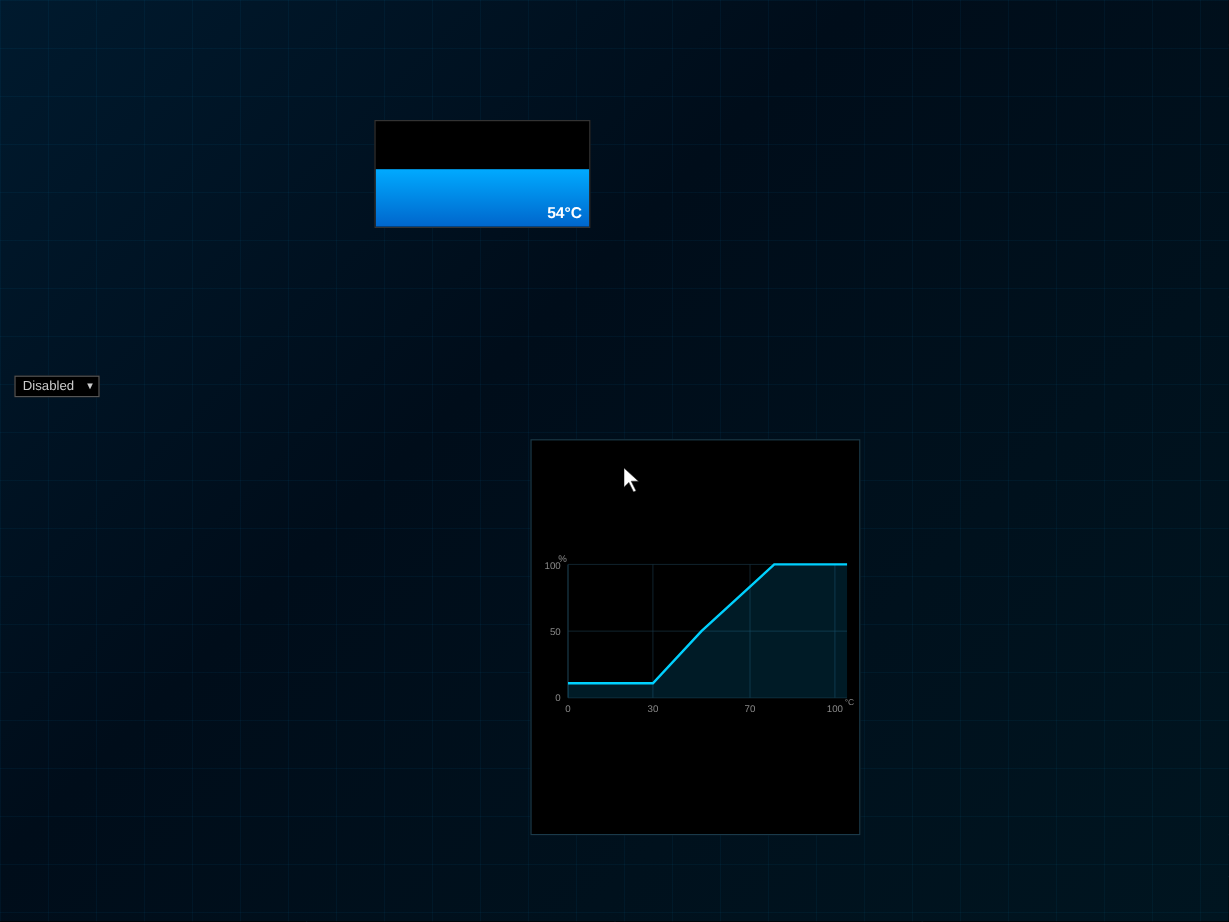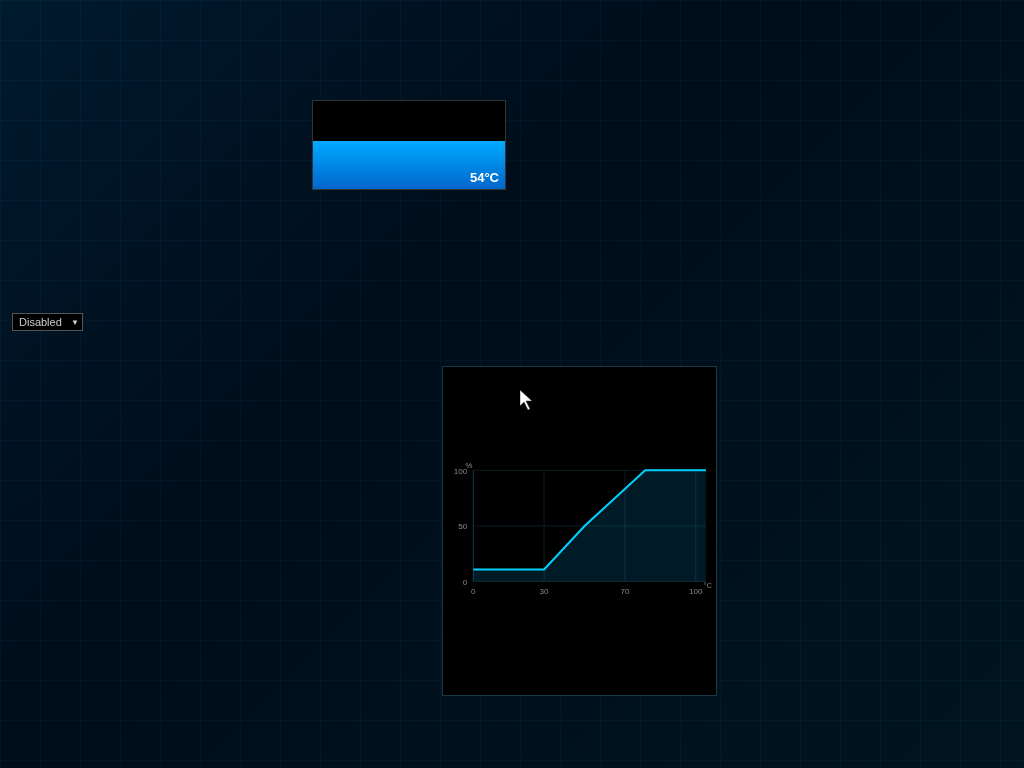--- a/index.html
+++ b/index.html
@@ -491,21 +491,21 @@
       font-size: 16px;
       color: #fff;
       letter-spacing: -1px;
       margin-right: 4px;
       font-family: Arial Black, sans-serif;
     }
 
     .cpu-temp-num {
       background: #000;
       border: 1px solid #333;
-      width: 194px;
+      width: 180px;
       height: 90px;
       position: relative;
       overflow: hidden;
     }
 
     .temp-bar {
       position: absolute;
       bottom: 0;
       background: linear-gradient(180deg, #00aaff 0%, #0066cc 100%);
       width: 100%;

